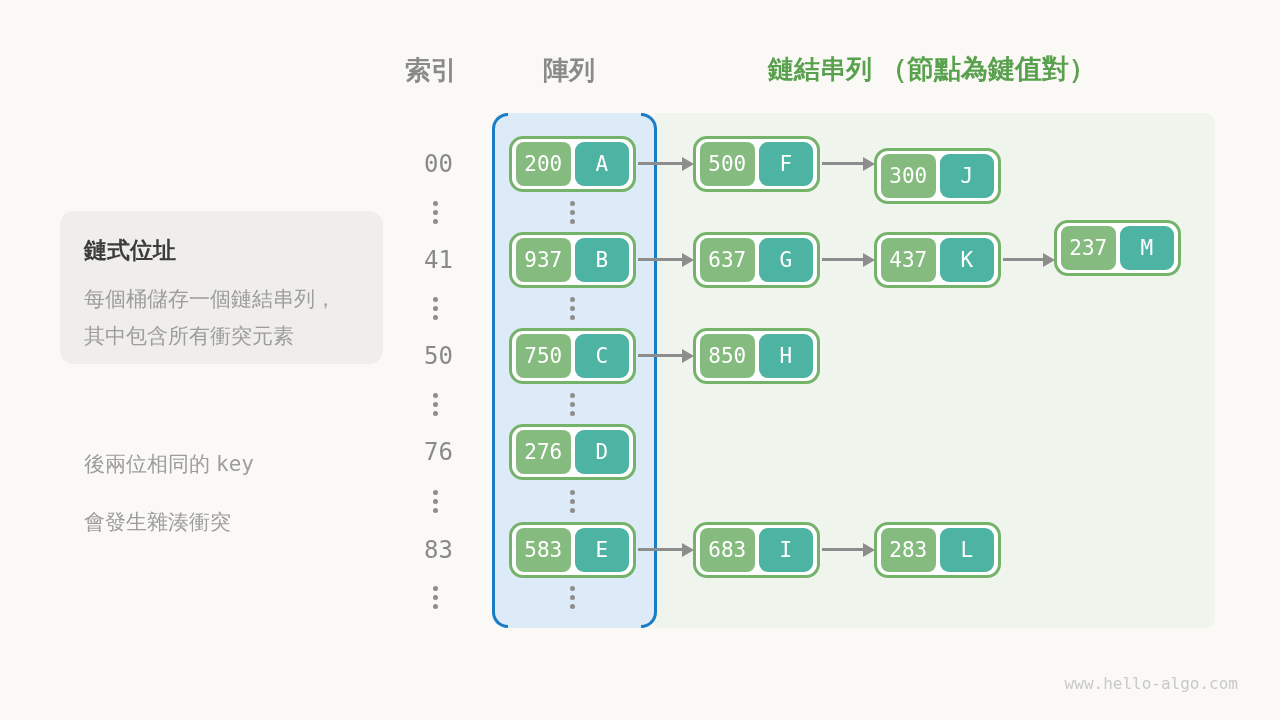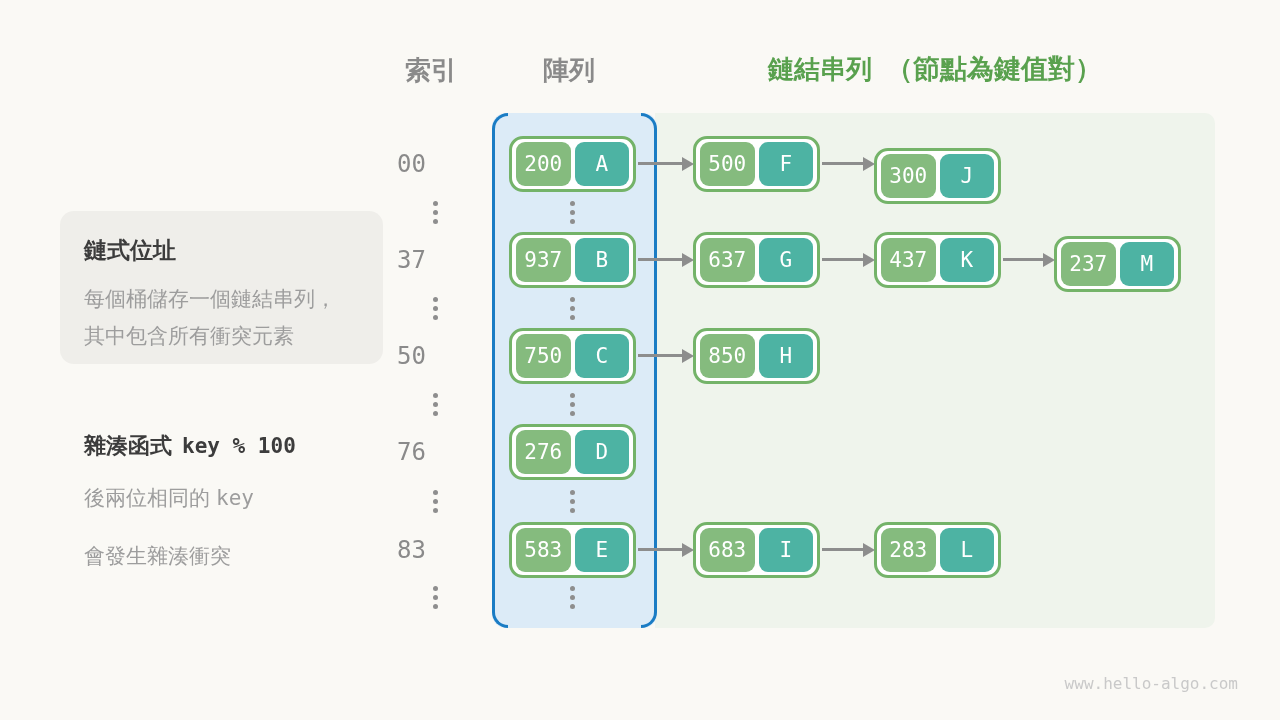--- a/index.html
+++ b/index.html
@@ -16,55 +16,55 @@
   .bracket-left { left:492px; border-left:3px solid var(--array_border,#1a7cc4);
     border-top:3px solid var(--array_border,#1a7cc4); border-bottom:3px solid var(--array_border,#1a7cc4);
     border-radius:16px 0 0 16px; }
   .bracket-right { left:641px; border-right:3px solid var(--array_border,#1a7cc4);
     border-top:3px solid var(--array_border,#1a7cc4); border-bottom:3px solid var(--array_border,#1a7cc4);
     border-radius:0 16px 16px 0; }
 
   
   .hdr { position:absolute; top:53px; width:80px; text-align:center; font-size:26px;
     font-weight:bold; color:var(--gray_text,#8a8a8a); }
-  .hdr-ll { position:absolute; left:768px; top:51px; display:flex; align-items:baseline; gap:14px;
+  .hdr-ll { position:absolute; left:768px; top:51px; display:flex; align-items:baseline; gap:8px;
     color:var(--header_green,#59a14e); }
   .ll-main { font-size:26px; font-weight:bold; }
   .ll-note { font-size:27px; font-weight:600; }
 
   
   .info-box { position:absolute; left:60px; top:211px; width:323px; height:153px;
     background:var(--box_bg,#efeeea); border-radius:14px; padding:24px 0 0 24px; }
   .info-title { font-size:23px; font-weight:bold; color:var(--dark_text,#3c3c3c); margin-bottom:14px; }
   .info-line { font-size:21px; line-height:37px; color:var(--body_gray,#9d9d9d); }
 
   
   .hash-note { position:absolute; left:84px; top:433px; }
   .hash-line1 { font-size:22px; font-weight:bold; color:var(--dark_text,#3c3c3c); line-height:26px; }
   .hash-line1 .code { font-family:"DejaVu Sans Mono", monospace; font-size:21px; font-weight:600; margin-left:10px; }
   .hash-line { font-size:21px; line-height:38px; color:var(--body_gray,#9d9d9d);margin-top:20px; }
   .hash-line:first-of-type { margin-top:12px; }
   .hash-line .code { font-family:"DejaVu Sans Mono", monospace; margin-left:6px; }
 
   
-  .idx { position:absolute; left:397px; width:56px; text-align:left;
+  .idx { position:absolute; left:397px; width:56px; text-align:right;
     font-family:"DejaVu Sans Mono", monospace; font-size:24px; line-height:30px;
     color:var(--gray_text,#8a8a8a); z-index:3; }
 
   
   .dots { position:absolute; width:6px; display:flex; flex-direction:column; gap:4px; z-index:3; }
   .dots i { width:5px; height:5px; border-radius:50%; background:var(--dots_gray,#8e8e8e); }
 
   
   .node { position:absolute; width:127px; height:56px; background:#fff;
     border:3px solid var(--node_border,#74b369); border-radius:14px;
     display:flex; align-items:center; justify-content:center; gap:4px; padding:0 4px; z-index:3; }
   .cell { flex:1; height:44px; border-radius:9px; display:flex; align-items:center; justify-content:center;
     font-family:"DejaVu Sans Mono", monospace; font-size:21px; color:#fff; }
-  .cell.key { background:var(--key_green,#85bb7e); }
+  .cell.key { background:var(--key_green,#85bb7e);border-radius:8px; }
   .cell.val { background:var(--value_teal,#4db3a3); }
 
   
   .arrow { position:absolute; height:3px; background:var(--arrow_gray,#8d8d8d); z-index:4; }
   .arrow::after { content:""; position:absolute; right:-12px; top:-5.5px; width:0; height:0;
     border-left:12px solid var(--arrow_gray,#8d8d8d);
     border-top:7px solid transparent; border-bottom:7px solid transparent; }
 
   
   .watermark { position:absolute; right:42px; top:674px; font-family:"DejaVu Sans Mono", monospace;
@@ -87,31 +87,28 @@
     <span class="ll-note">（節點為鍵值對）</span>
   </div>
 
   <div class="info-box">
     <div class="info-title">鏈式位址</div>
     <div class="info-line">每個桶儲存一個鏈結串列，</div>
     <div class="info-line">其中包含所有衝突元素</div>
   </div>
 
   <div class="hash-note">
-    <div class="hash-line1">
-      <span>雜湊函式</span><span class="code">key % 100</span>
-    </div>
     <div class="hash-line">
       <span>後兩位相同的</span><span class="code">key</span>
     </div>
     <div class="hash-line">會發生雜湊衝突</div>
   </div>
 
   <div class="idx" style="top:149px">00</div>
-  <div class="idx" style="top:245px">37</div>
+  <div class="idx" style="top:245px">41</div>
   <div class="idx" style="top:341px">50</div>
   <div class="idx" style="top:437px">76</div>
   <div class="idx" style="top:535px">83</div>
 
   <div class="dots" style="left:433px;top:201px">
       <i></i>
       <i></i>
       <i></i>
     </div>
   <div class="dots" style="left:433px;top:297px">
@@ -184,21 +181,21 @@
   <div class="node" style="left:693px;top:232px">
     <span class="cell key">637</span>
     <span class="cell val">G</span>
   </div>
   <div class="arrow" style="left:822px;top:258px;width:41px"></div>
   <div class="node" style="left:874px;top:232px">
     <span class="cell key">437</span>
     <span class="cell val">K</span>
   </div>
   <div class="arrow" style="left:1003px;top:258px;width:40px"></div>
-  <div class="node" style="left:1054px;top:236px">
+  <div class="node" style="left:1054px;top:220px">
     <span class="cell key">237</span>
     <span class="cell val">M</span>
   </div>
 
   <div class="node" style="left:509px;top:328px">
     <span class="cell key">750</span>
     <span class="cell val">C</span>
   </div>
   <div class="arrow" style="left:638px;top:354px;width:44px"></div>
   <div class="node" style="left:693px;top:328px">

